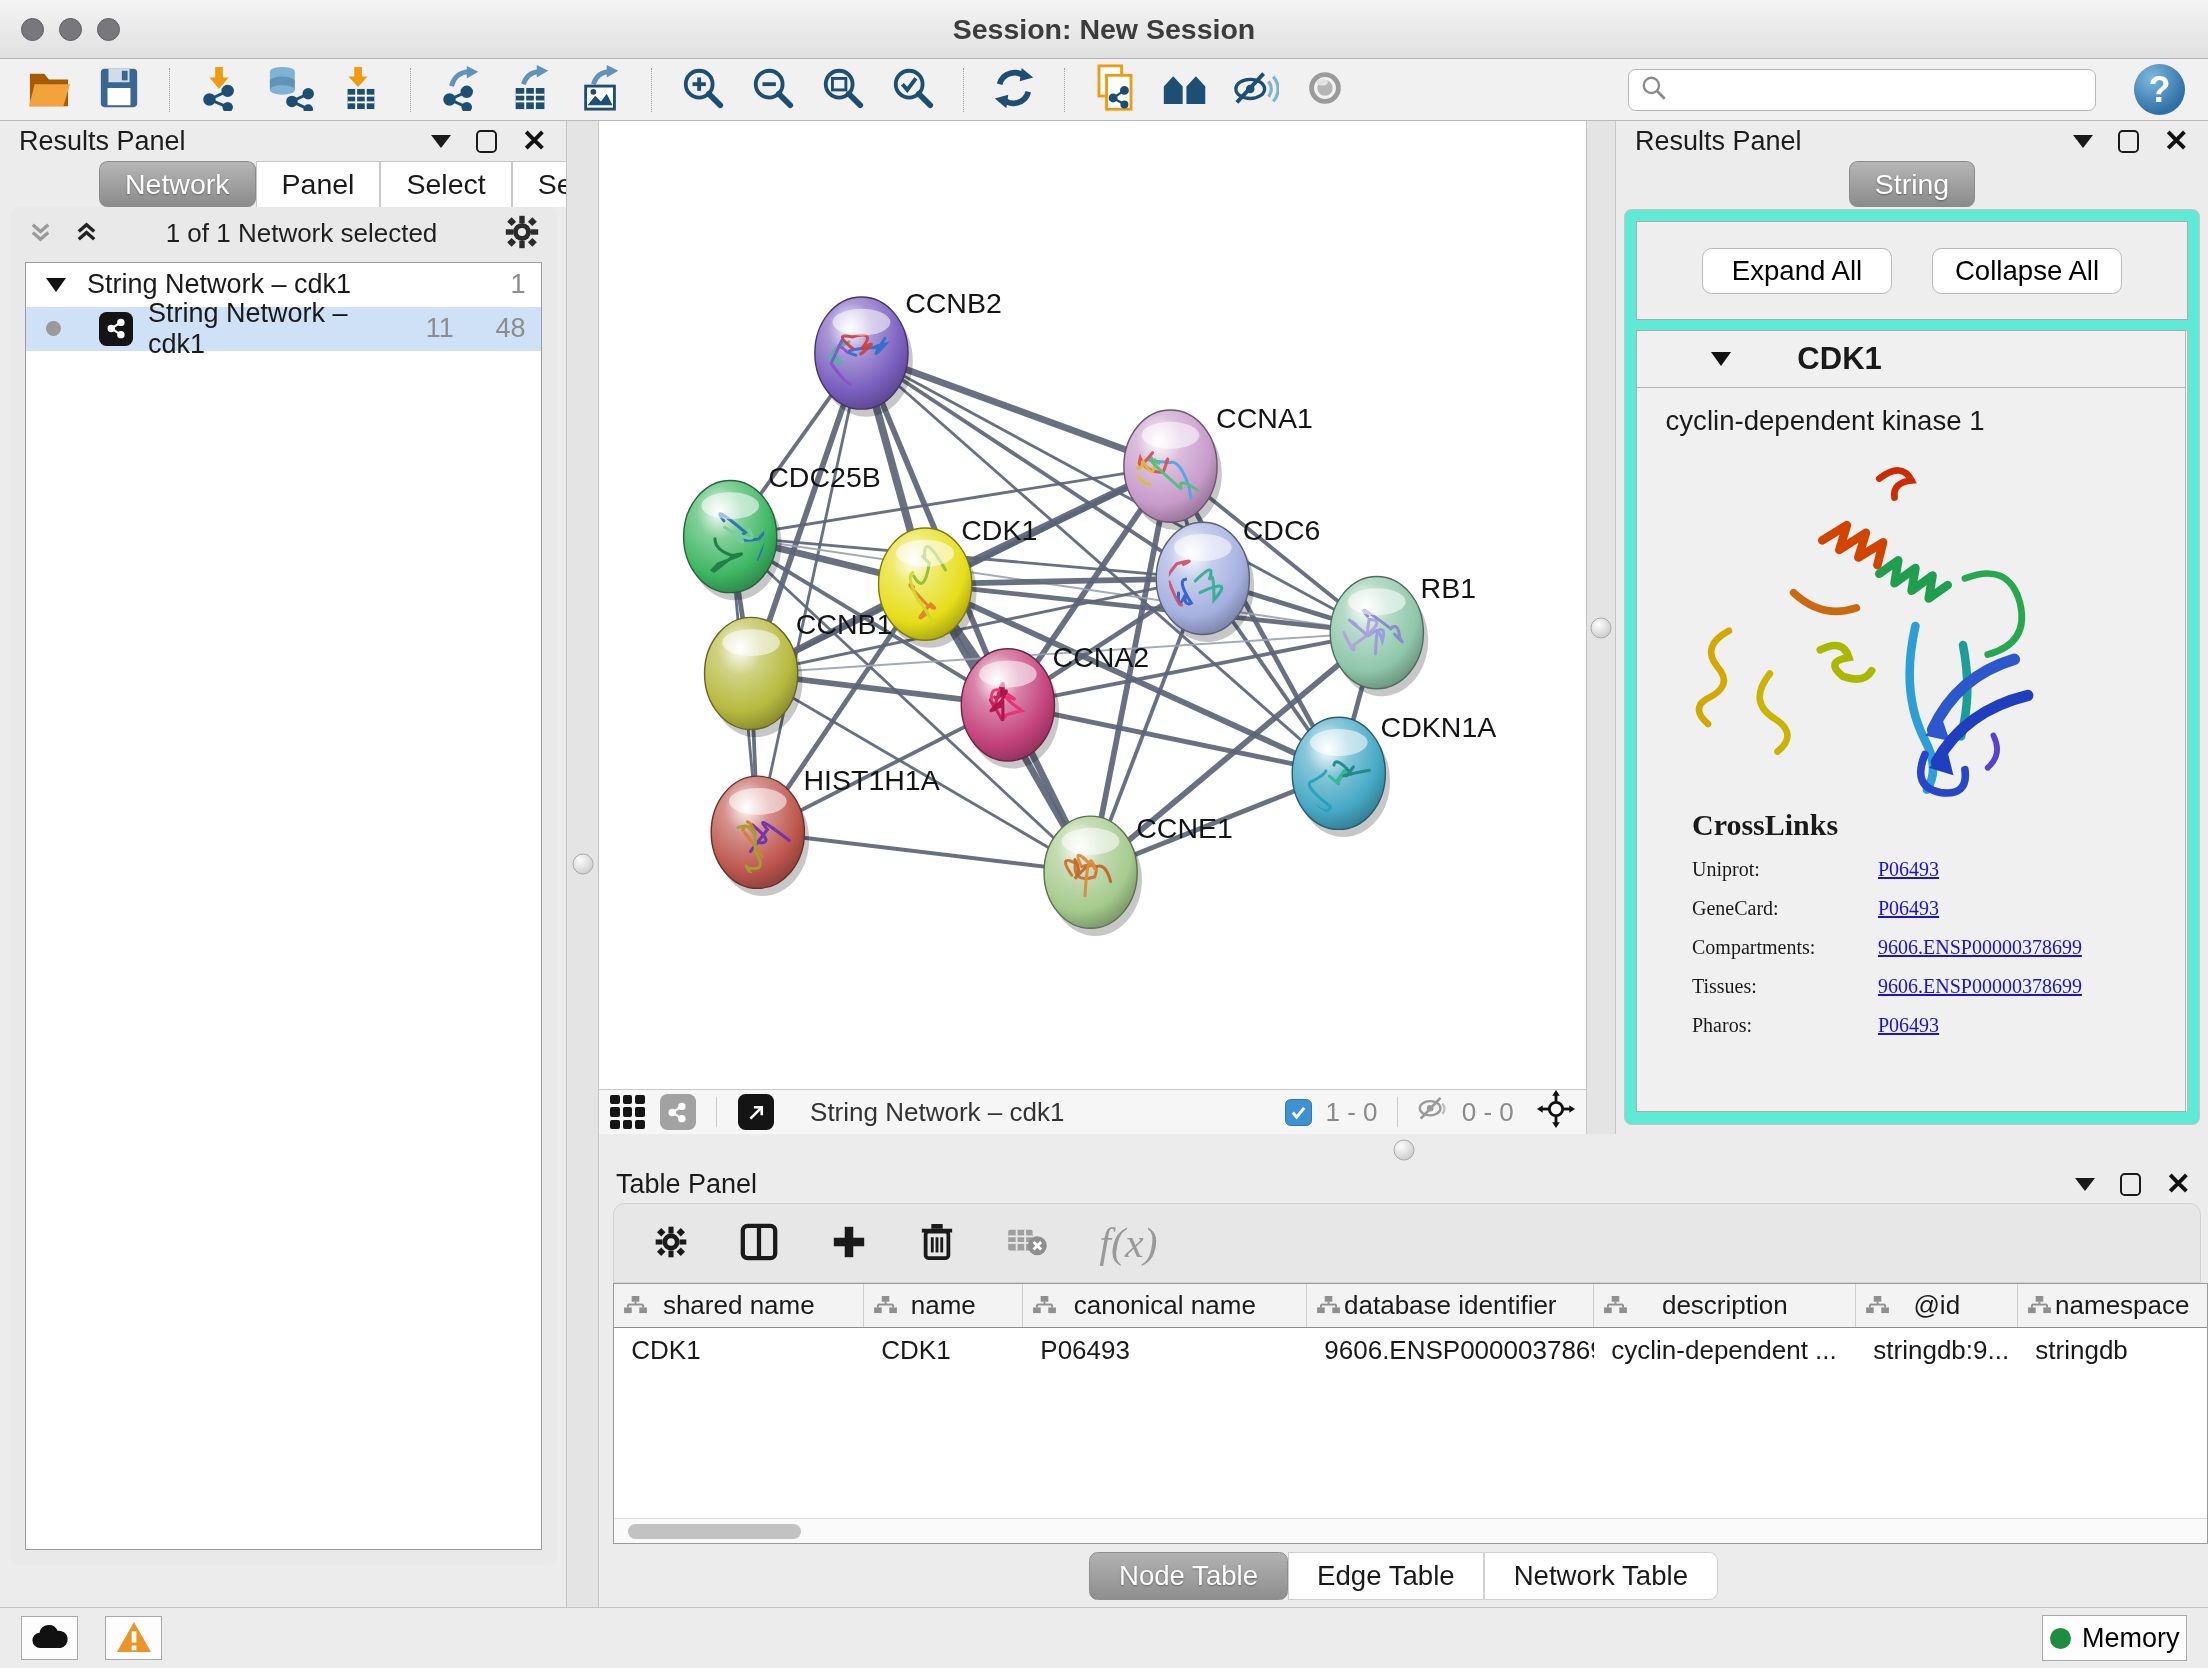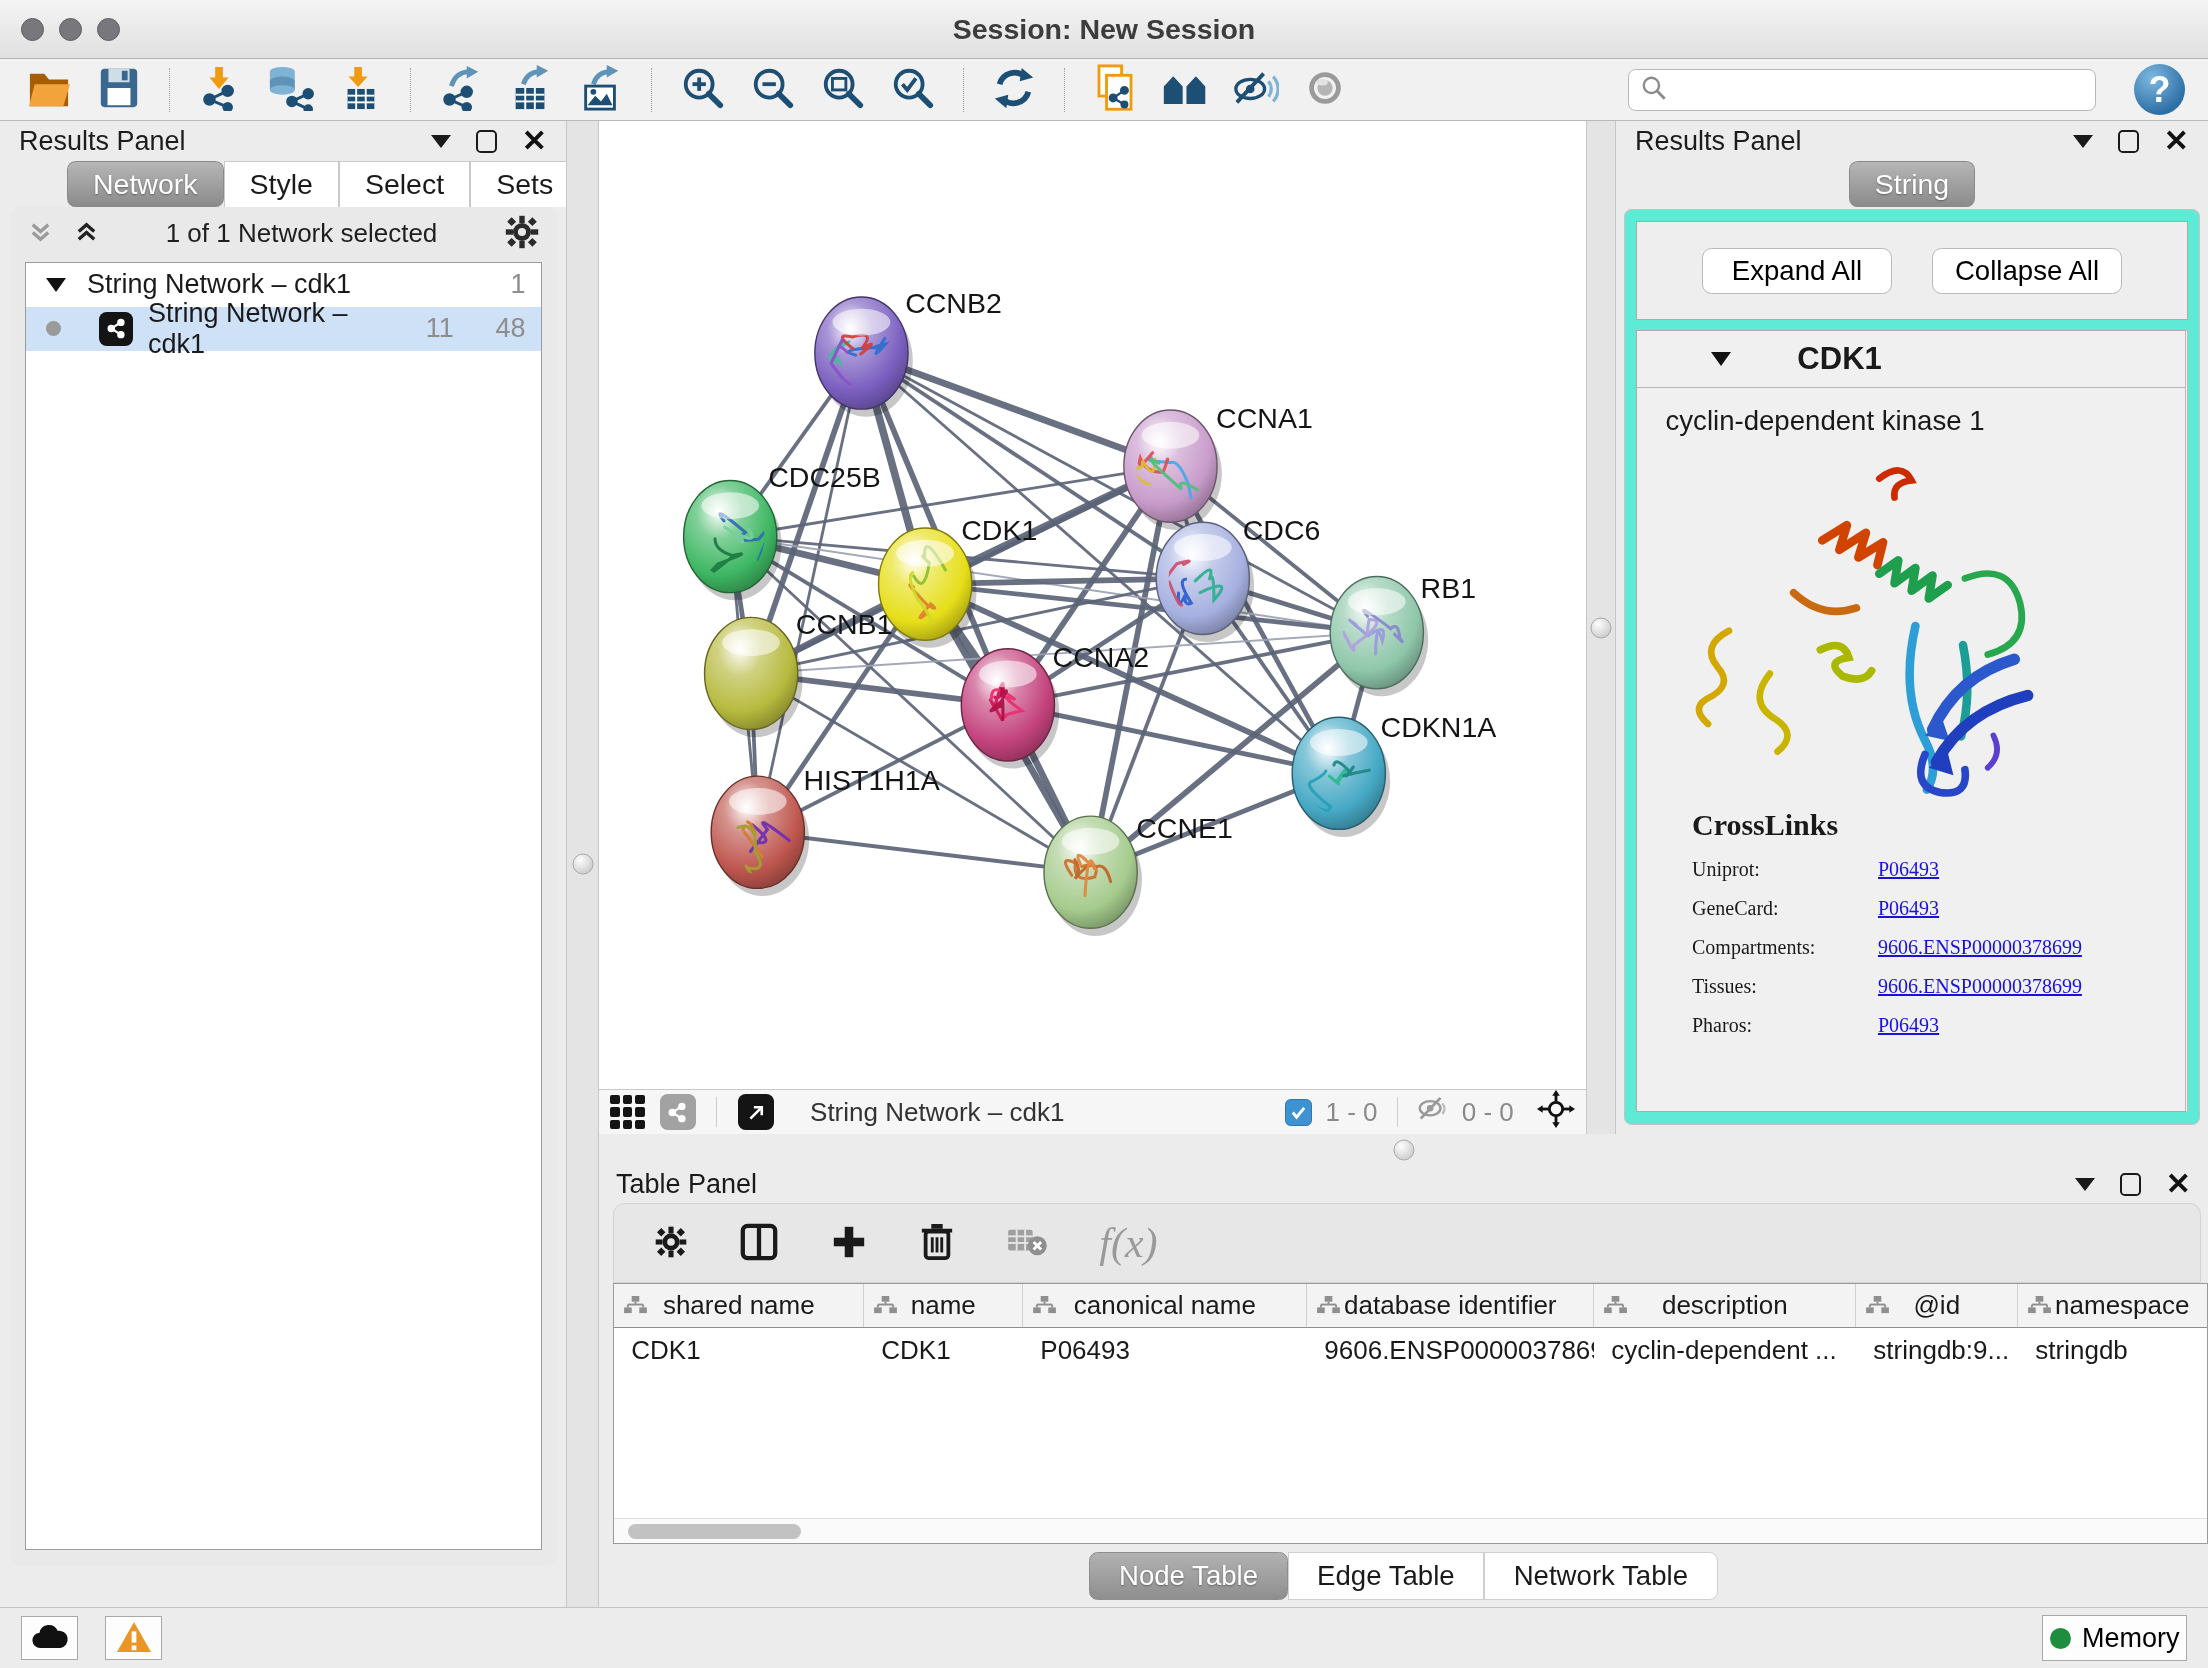--- a/index.html
+++ b/index.html
@@ -38,21 +38,21 @@
 
   
   .control-panel { width:566px; flex:0 0 566px; background:#ececec; display:flex; flex-direction:column; }
   .panel-head { height:40px; flex:0 0 40px; display:flex; align-items:center; padding:0 19px; }
   .panel-head .ph-title { font-size:27px; color:#1c1c1c; }
   .ph-icons { margin-left:auto; display:flex; align-items:center; gap:25px; }
   .ph-tri { width:0; height:0; border-left:10.5px solid transparent; border-right:10.5px solid transparent;
     border-top:13.3px solid #1a1a1a; }
   .ph-float { width:21px; height:23px; border:2.9px solid #1a1a1a; border-radius:4.8px; }
   .ph-close { font-size:30px; font-weight:bold; color:#111; line-height:1; }
-  .cp-tabs { display:flex; padding-left:67px; height:46px; flex:0 0 46px; align-items:stretch; }
+  .cp-tabs { display:flex; padding-left:67px; height:46px; flex:0 0 46px; align-items:stretch;margin-left:32px; }
   .tab { font-size:28.5px; padding:0 25px; background:#fff; border:1px solid #c9c9c9; border-bottom:none;
     display:flex; align-items:center; cursor:pointer; }
   .tab.first { border-radius:8.6px 0 0 0; }
   .tab.last { border-radius:0 8.6px 8.6px 0; }
   .tab.active { background:linear-gradient(#b6b6b6,#8a8a8a); color:#fff; border-radius:8.6px; border-color:#8a8a8a;
     text-shadow:0 1px 1.9px rgba(0,0,0,0.35); }
   .cp-inner { flex:1; margin:0 9.5px 42px 9.5px; background:#e9e9e9; border-radius:9.5px;
     display:flex; flex-direction:column; min-height:0; }
   .cp-chevrons { height:53px; flex:0 0 53px; display:flex; align-items:center; padding:0 17px; gap:19px; }
   .cp-status { flex:1; text-align:center; font-size:26px; color:#1f1f1f; }
@@ -355,21 +355,21 @@
       <div class="panel-head">
         <span class="ph-title">Results Panel</span>
         <span class="ph-icons">
           <span class="ph-tri"></span>
           <span class="ph-float"></span>
           <span class="ph-close">✕</span>
         </span>
       </div>
       <div class="cp-tabs" id="cp-tabs">
           <span class="tab active first">Network</span>
-          <span class="tab">Style</span>
+          <span class="tab">Panel</span>
           <span class="tab">Select</span>
           <span class="tab last">Sets</span>
         </div>
       <div class="cp-inner">
         <div class="cp-chevrons">
           <span><svg width="27" height="27" viewBox="0 0 28 28">
                 <g fill="none" stroke="#9a9a9a" stroke-width="3.5">
                   <path d="M6 6 l8 7 8 -7"></path>
                   <path d="M6 14 l8 7 8 -7"></path>
                 </g>

